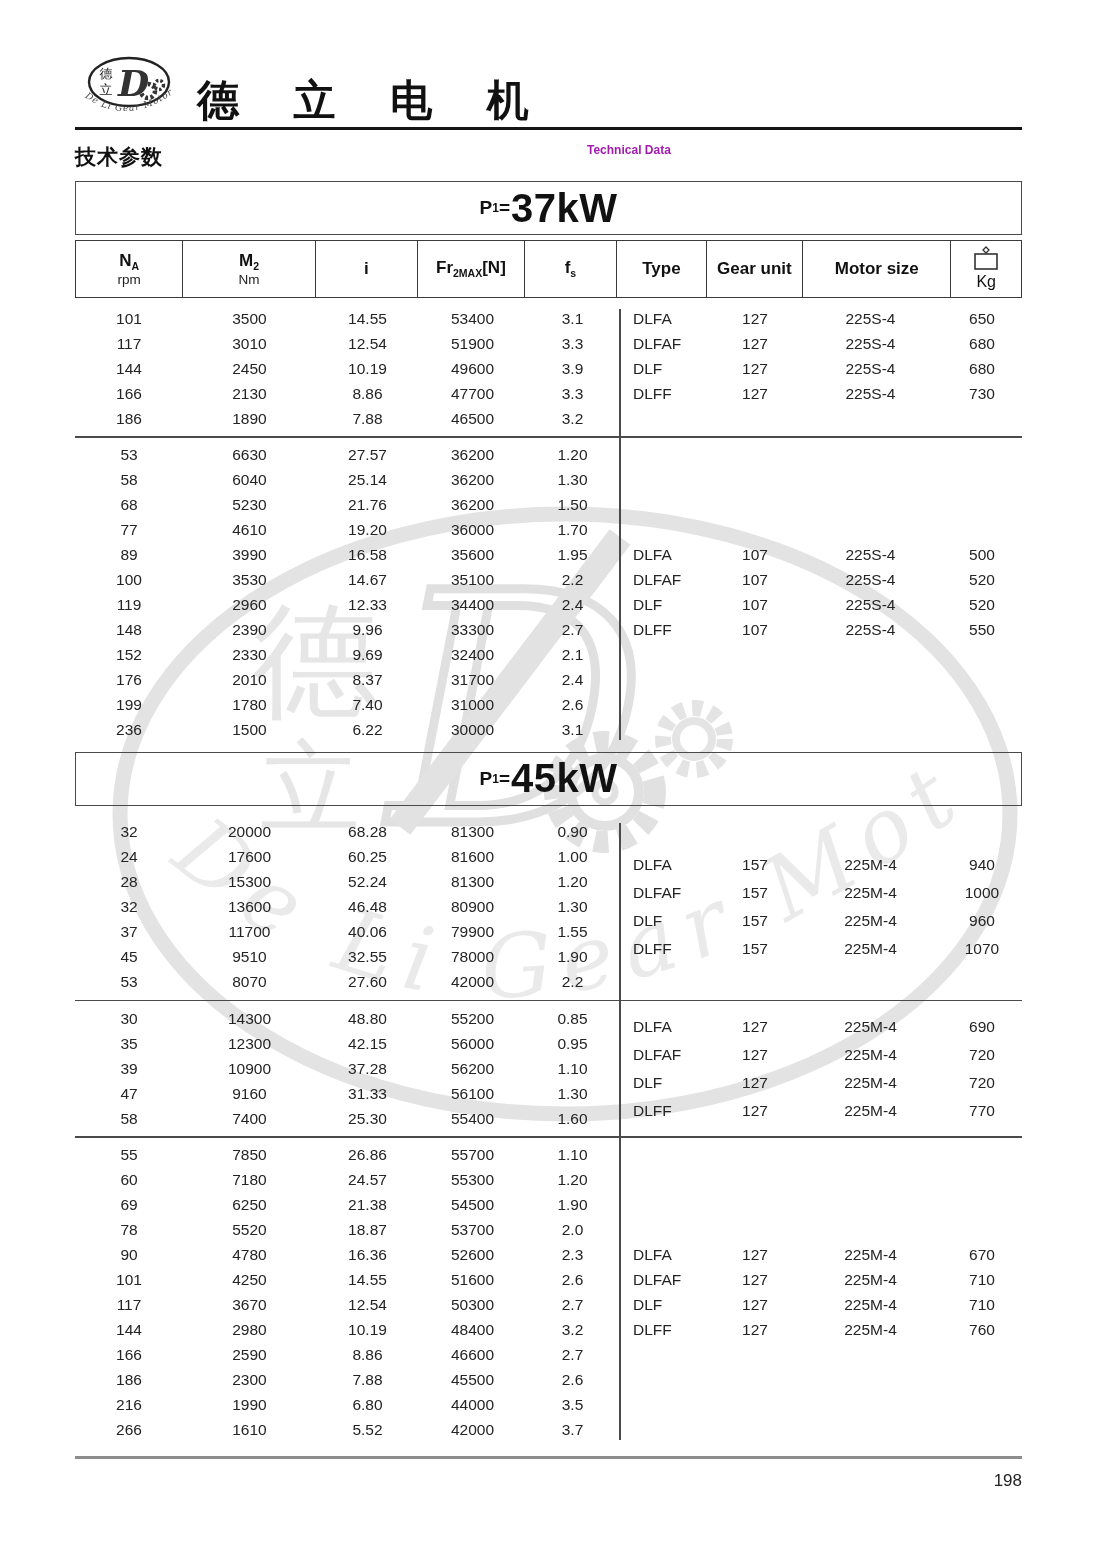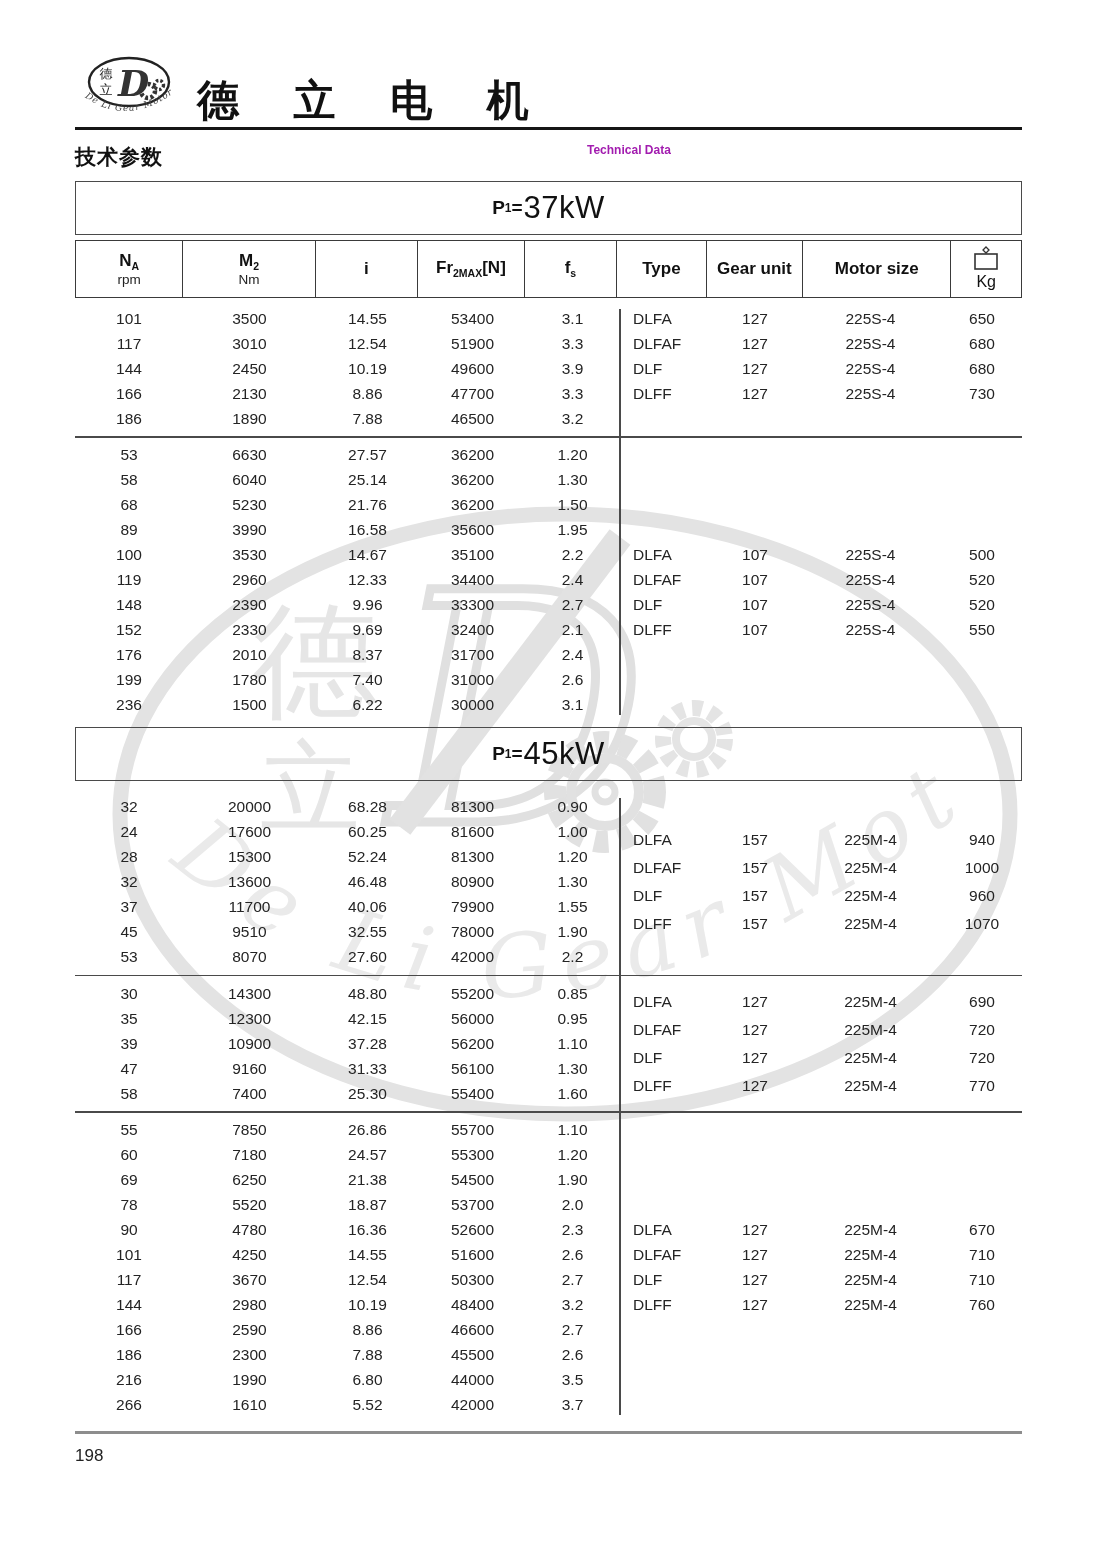--- a/index.html
+++ b/index.html
@@ -28,21 +28,21 @@
   .title-en { position:absolute; left:512px; top:0; font-size:12px; font-weight:700; color:#a21caf; }
 
   
   .titlebox {
     margin-top:10px; height:54px; border:1.5px solid #4a4a4a;
     display:flex; align-items:center; justify-content:center; background:transparent;
   }
   .titlebox .p  { font-size:19px; font-weight:700; color:#111; }
   .titlebox sub { font-size:12px; font-weight:700; color:#111; }
   .titlebox .eq { font-size:19px; font-weight:700; color:#111; margin-right:1px; }
-  .titlebox .kw { font-size:31px; font-weight:400; color:#111; letter-spacing:0.5px; }
+  .titlebox .kw { font-size:40px; font-weight:700; color:#111; letter-spacing:0.5px; }
 
   
   .colheader { margin-top:5px; height:58px; border:1.5px solid #3a3a3a; display:flex; }
   .hcell {
     border-right:1.5px solid #3a3a3a; display:flex; flex-direction:column;
     align-items:center; justify-content:center; line-height:1.15; text-align:center;
   }
   .hcell:last-child { border-right:none; }
   .hmain { font-size:17px; font-weight:700; color:#111; }
   .hmain sub { font-size:10.5px; font-weight:700; }
@@ -65,21 +65,21 @@
   .trow  { display:grid; grid-template-columns:92px 88px 143px 80px; height:25px; align-items:center; }
   .trow span { text-align:center; font-size:15.5px; color:#242424; }
   .trow span:first-child { text-align:left; padding-left:14px; }
   .align-top  .tgroup { margin-top:0; }
   .align-row5 .tgroup { margin-top:100px; }
   .align-center.block .right { justify-content:center; }
   .align-center .trow { height:28px; }
 
   
   .bottomrule { height:3px; background:#8d8d8d; margin-top:8px; }
-  .pagenum { text-align:left; font-size:17px; color:#222; margin-top:12px; }
+  .pagenum { text-align:right; font-size:17px; color:#222; margin-top:12px; }
 </style>
 </head>
 <body>
 
 <svg class="watermark" viewBox="0 0 1000 650" aria-hidden="true">
   <ellipse cx="505" cy="322" rx="445" ry="300" fill="none" stroke="#e3e3e3" stroke-width="15"></ellipse>
   <text x="255" y="212" text-anchor="middle" font-family="DejaVu Serif, serif" font-size="125" fill="#e6e6e6">德</text>
   <text x="250" y="330" text-anchor="middle" font-family="DejaVu Serif, serif" font-size="100" fill="#e6e6e6">立</text>
   <text x="330" y="330" font-family="DejaVu Serif, serif" font-style="italic" font-size="320" fill="none" stroke="#e0e0e0" stroke-width="9">D</text>
   <path d="M 560 45 L 340 335" stroke="#e2e2e2" stroke-width="26" fill="none"></path>
@@ -257,20 +257,27 @@
             <span>1.30</span>
           </div>
           <div class="drow">
             <span>68</span>
             <span>5230</span>
             <span>21.76</span>
             <span>36200</span>
             <span>1.50</span>
           </div>
           <div class="drow">
+            <span>77</span>
+            <span>4610</span>
+            <span>19.20</span>
+            <span>36000</span>
+            <span>1.70</span>
+          </div>
+          <div class="drow">
             <span>89</span>
             <span>3990</span>
             <span>16.58</span>
             <span>35600</span>
             <span>1.95</span>
           </div>
           <div class="drow">
             <span>100</span>
             <span>3530</span>
             <span>14.67</span>

